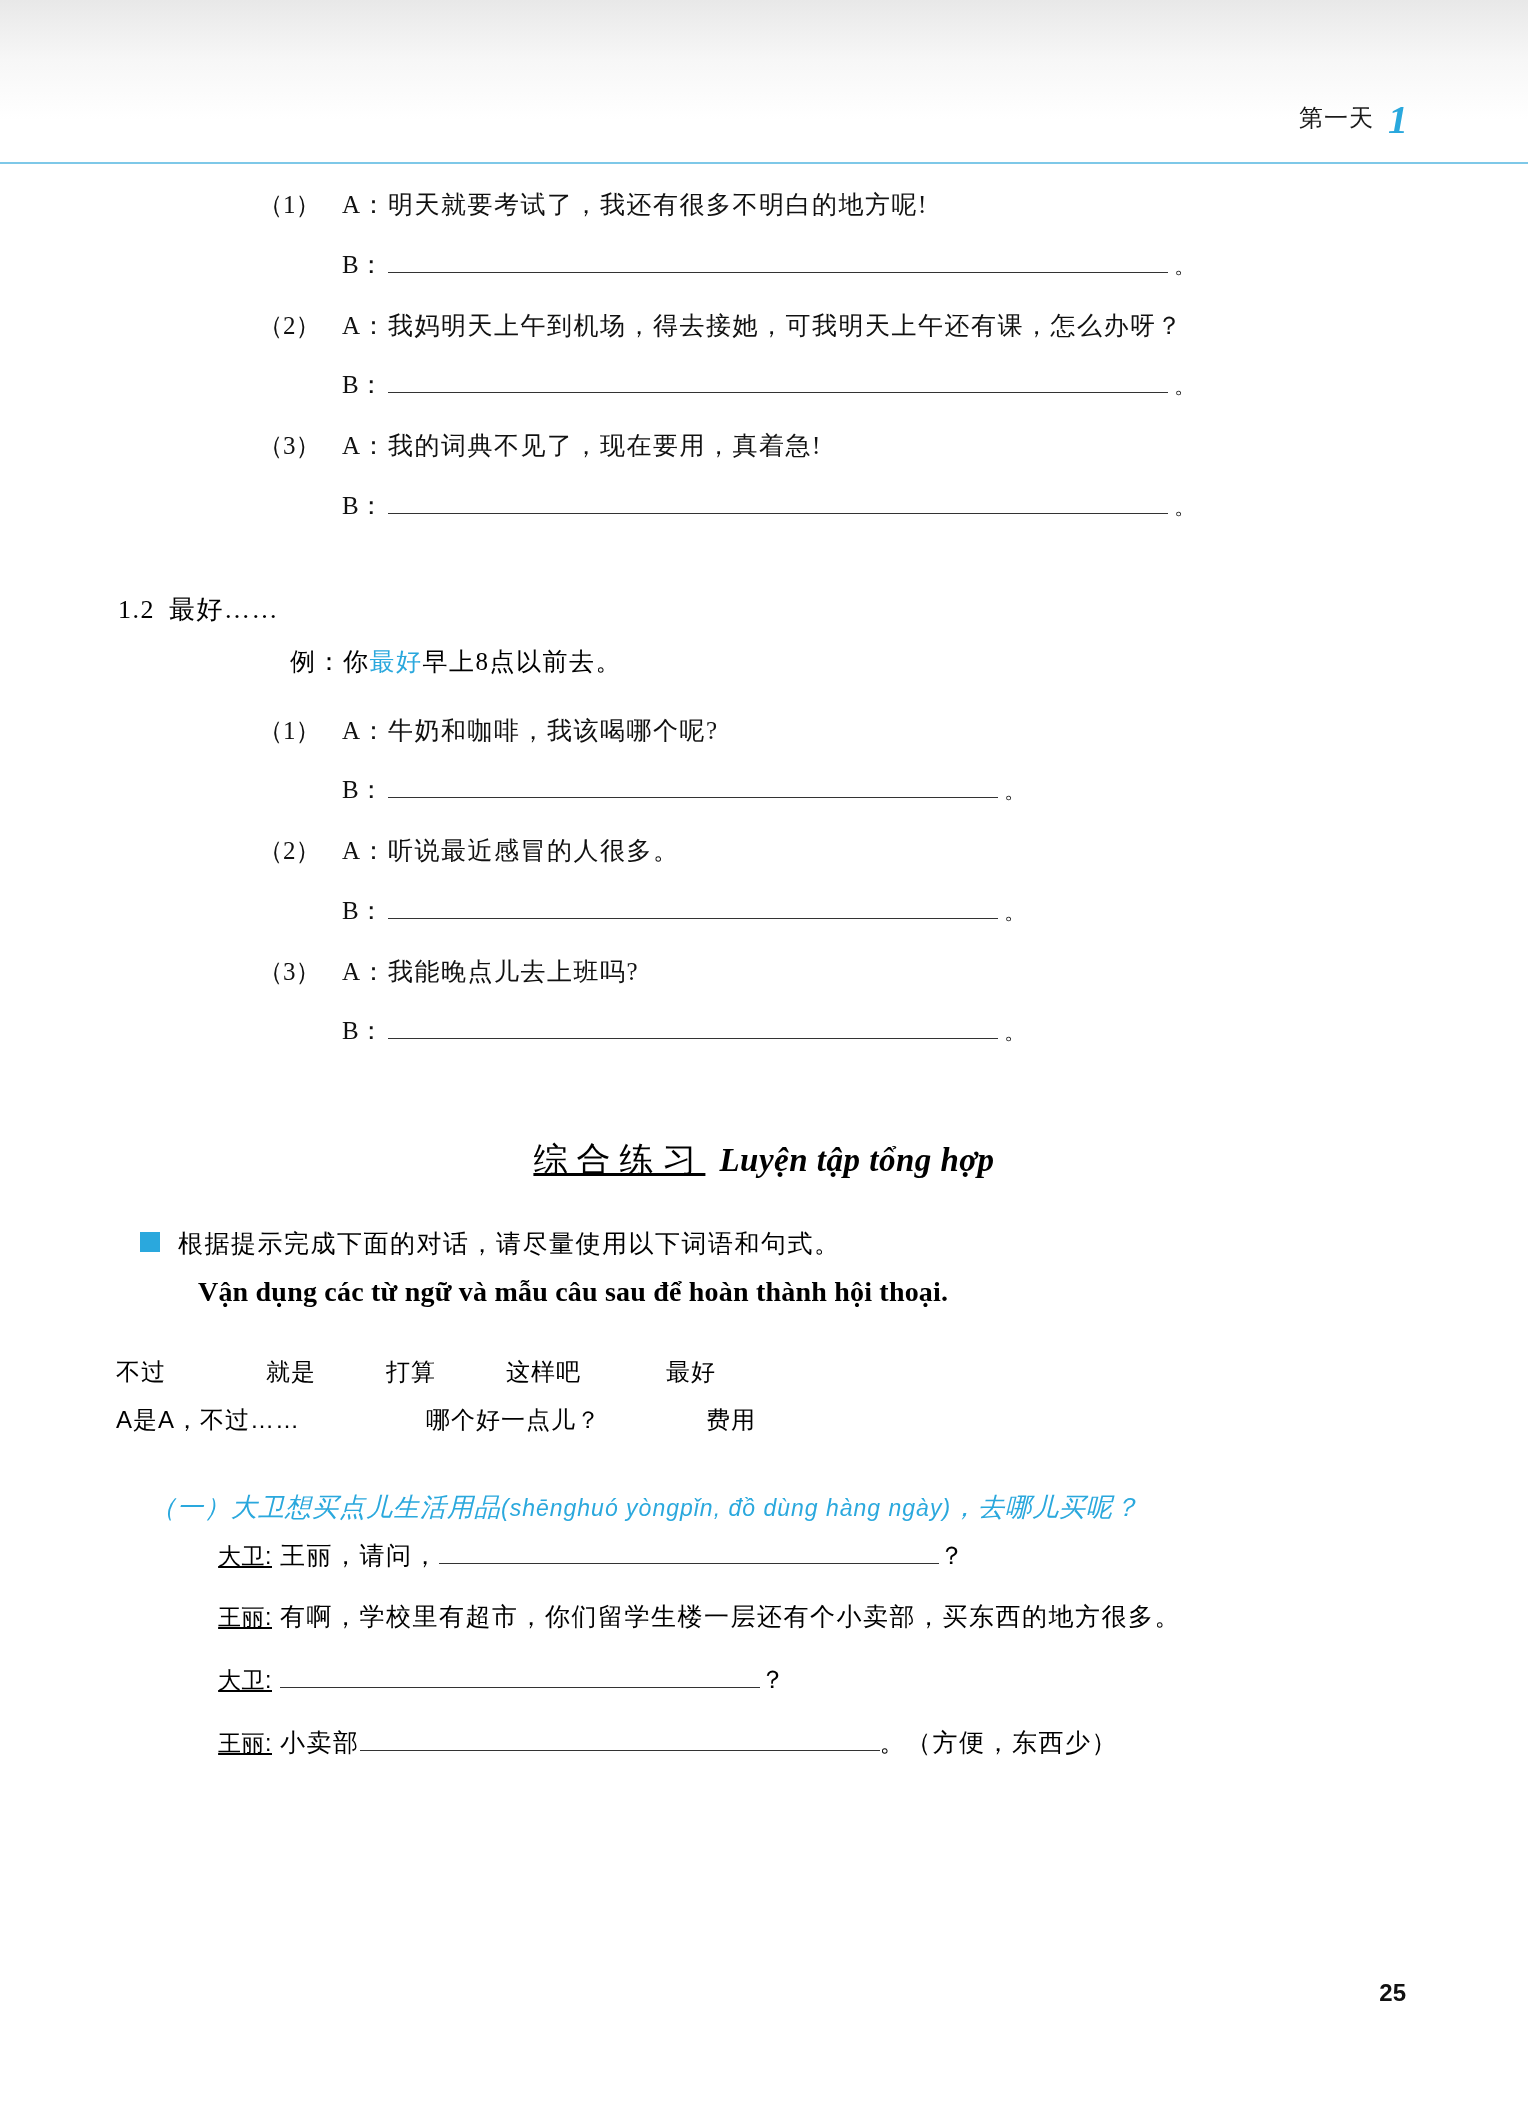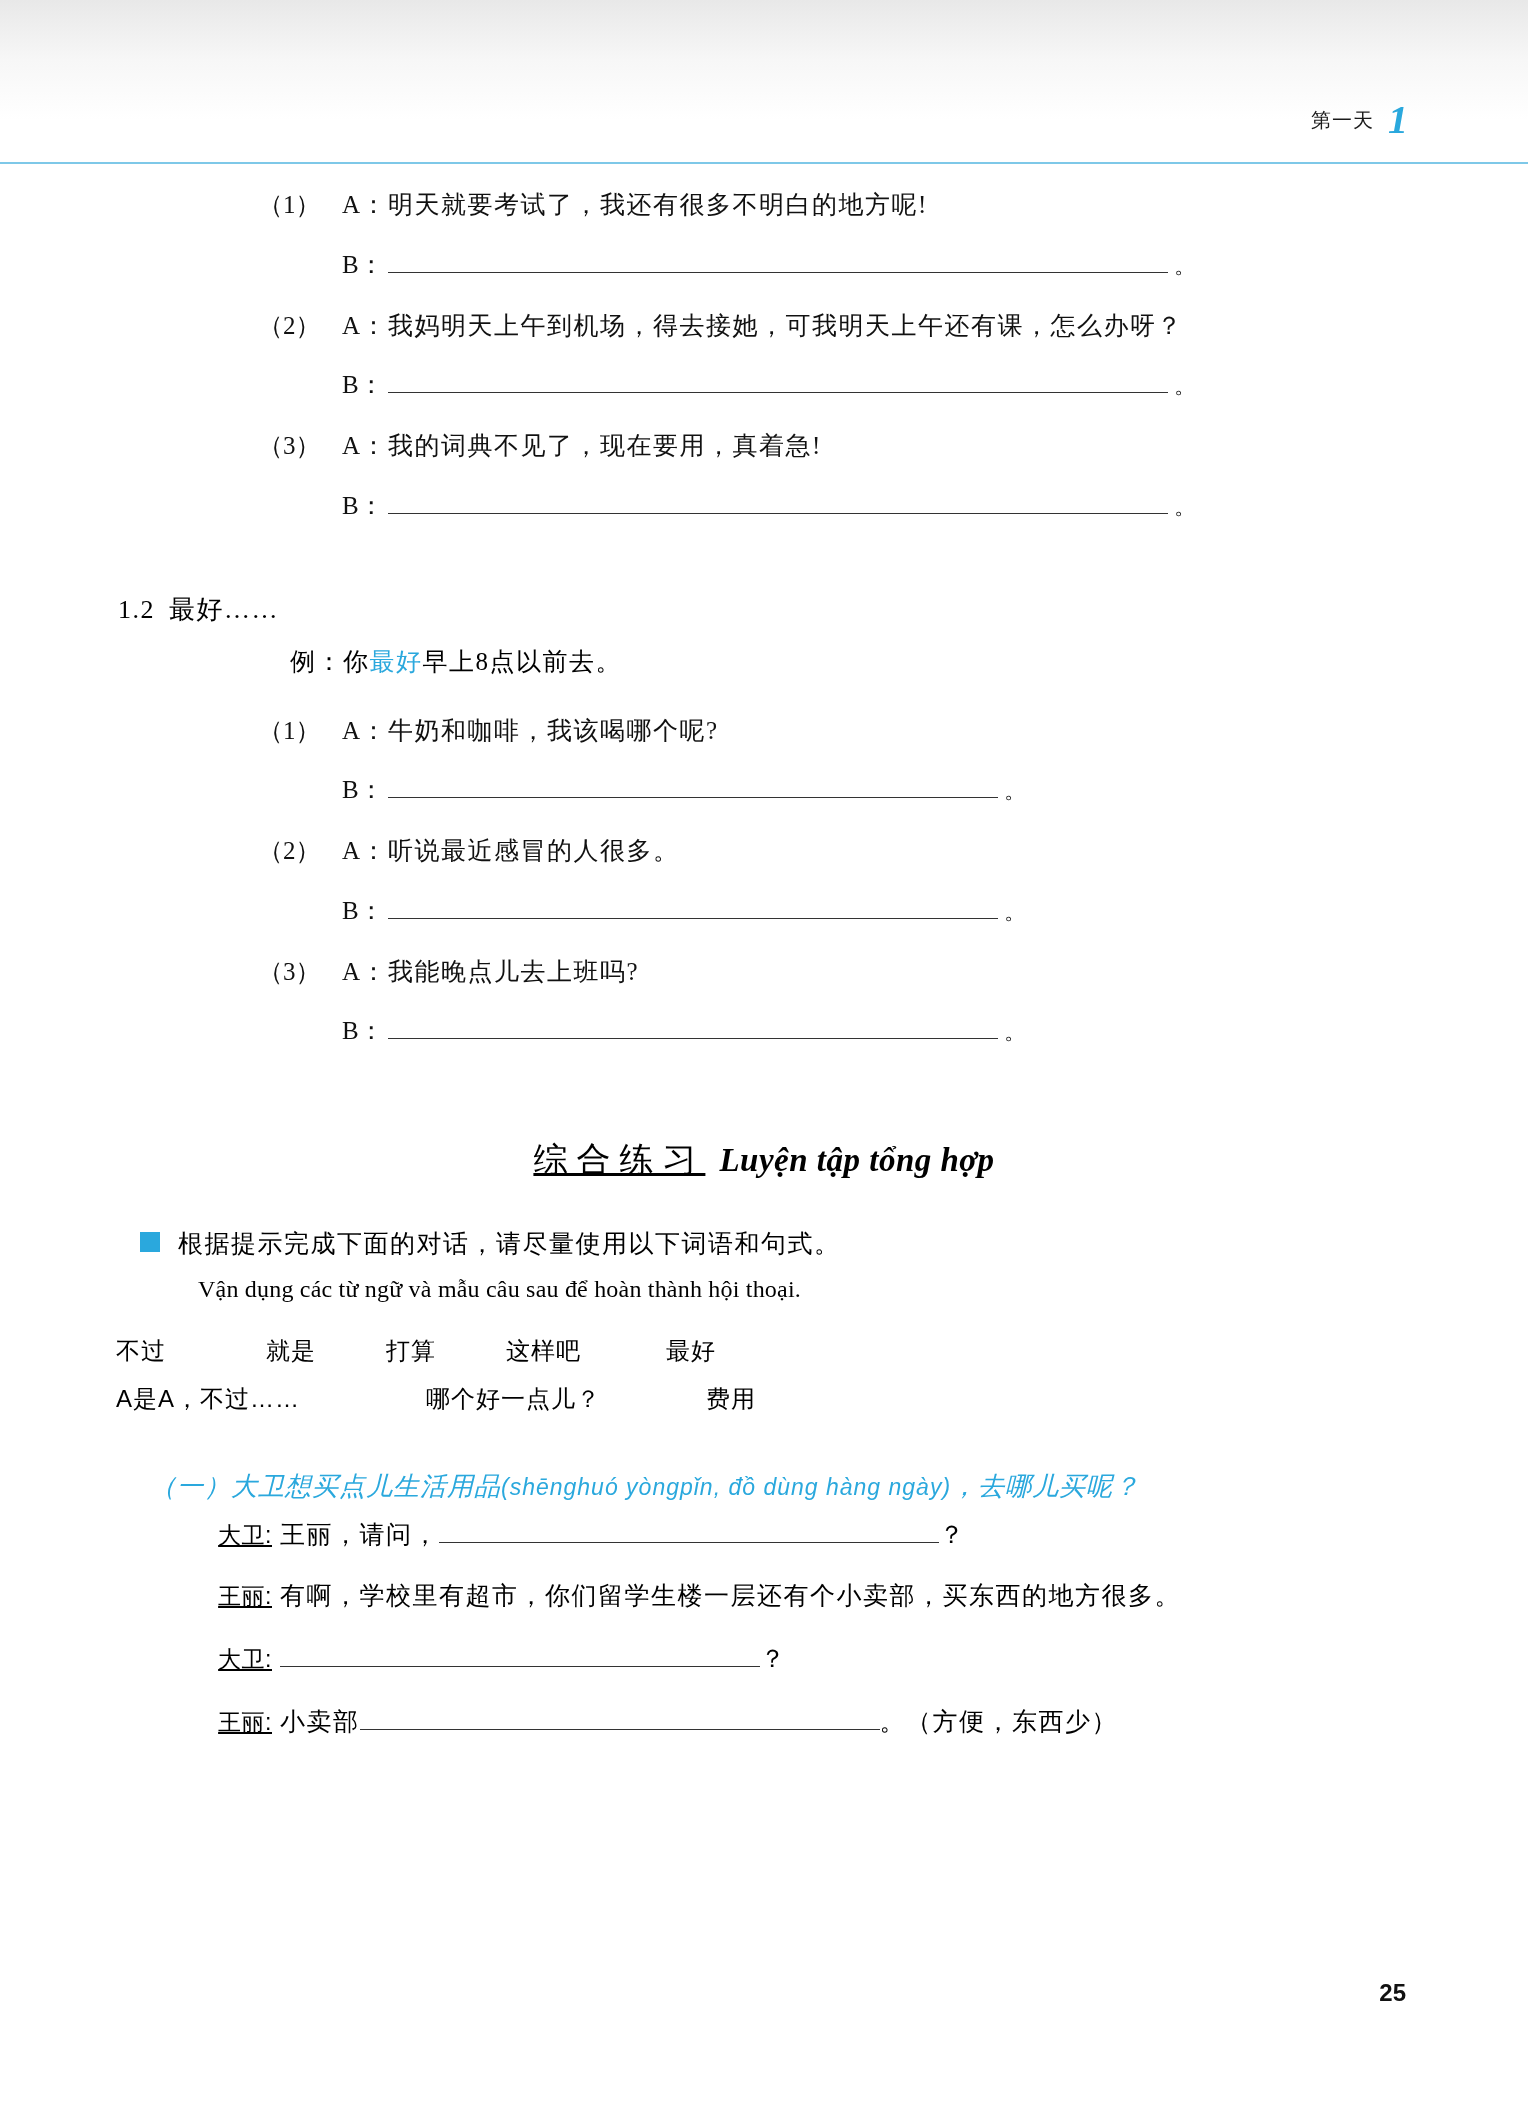--- a/index.html
+++ b/index.html
@@ -30,21 +30,21 @@
   .header {
     position: absolute;
     top: 100px;
     right: 120px;
     display: flex;
     align-items: flex-end;
     gap: 14px;
   }
   .header-label {
     font-family: Liberation Serif, serif;
-    font-size: 20px;
+    font-size: 24px;
     color: #1a1a1a;
     letter-spacing: 1px;
     padding-bottom: 6px;
   }
   .header-num {
     font-family: "Liberation Serif", serif;
     font-style: italic;
     font-weight: bold;
     font-size: 40px;
     color: #2aa8dd;
@@ -169,23 +169,24 @@
   .bullet {
     width: 20px; height: 20px;
     background: #2aa8dd;
     flex: none;
     margin-right: 18px;
     position: relative;
     top: -2px;
   }
   .instr-vn {
     padding-left: 198px;
-    font-size: 24px;
-    margin-bottom: 24px;
+    font-size: 28px;
+    margin-bottom: 40px;
     letter-spacing: 0.2px;
+    font-weight: bold;
   }
   .wordgrid {
     padding-left: 116px;
     font-family: "Liberation Sans", sans-serif;
     font-size: 24px;
     line-height: 2.0;
     letter-spacing: 1px;
   }
   .wordgrid .row { display: flex; }
   .wordgrid .c1 { width: 150px; }

